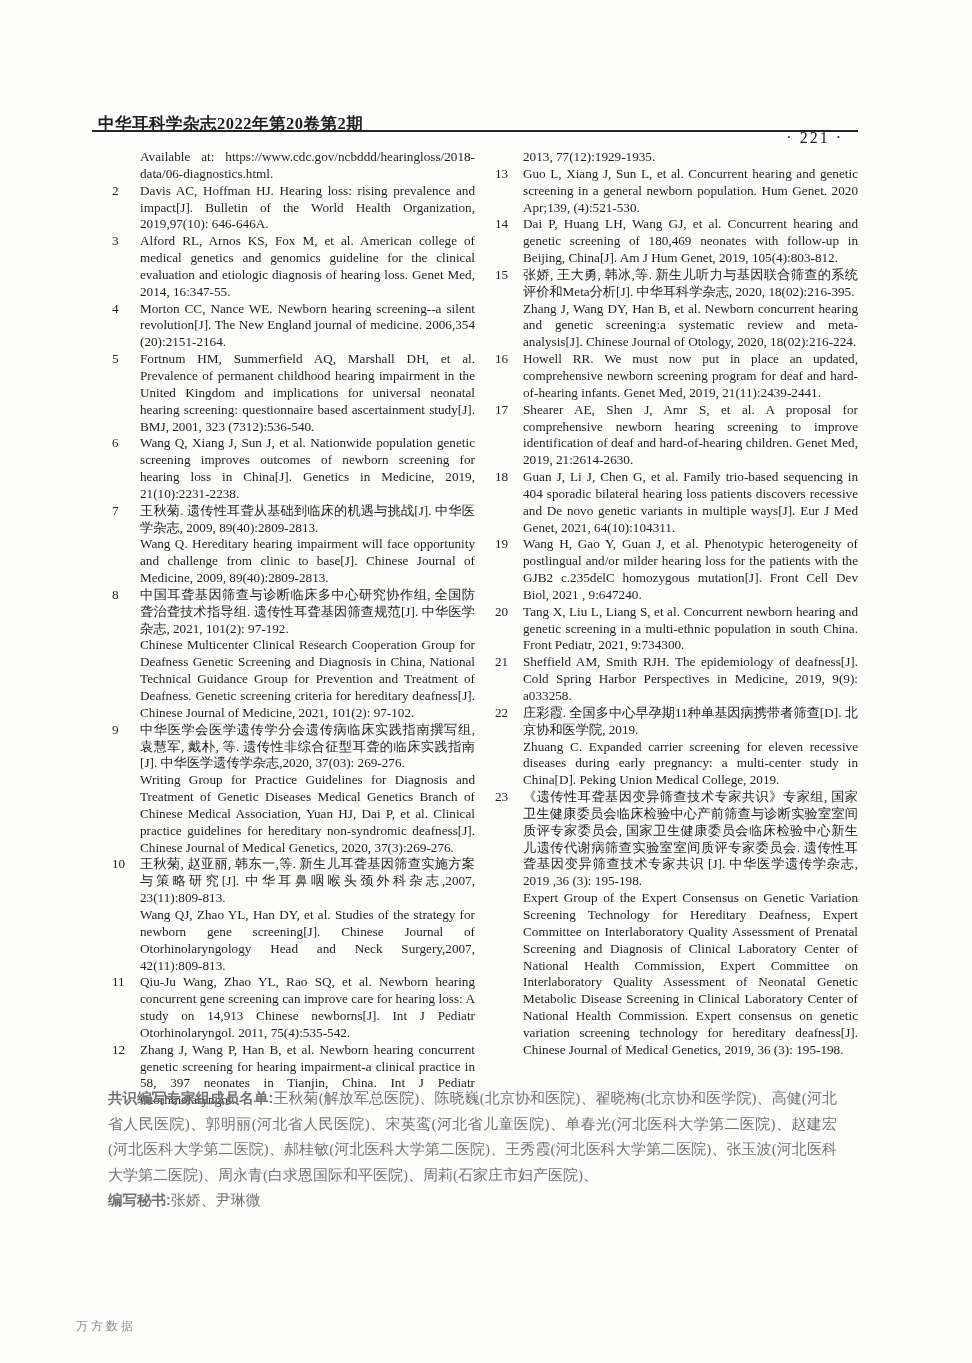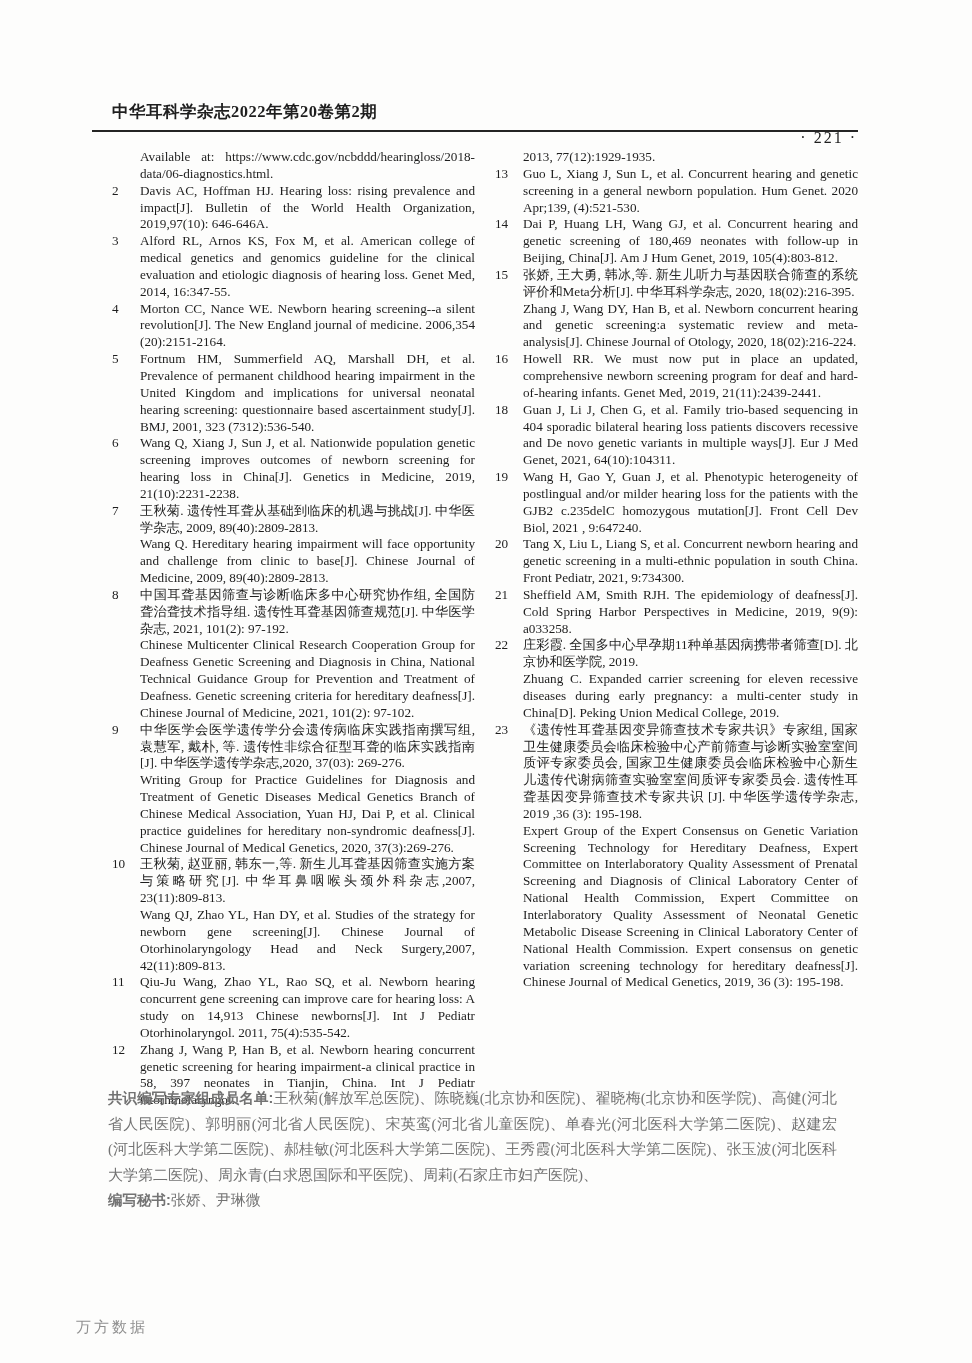--- a/index.html
+++ b/index.html
@@ -11,22 +11,22 @@
     -webkit-font-smoothing: antialiased;
   }
   .page {
     position: relative;
     width: 972px; height: 1363px;
     overflow: hidden;
   }
   
   .page-header {
     position: absolute;
-    left: 112px; top: 101px; width: 745px;
-    display: flex; justify-content: space-between; align-items: flex-start;
+    left: 98px; top: 101px; width: 745px;
+    display: flex; justify-content: space-between; align-items: center;
     font-size: 16.5px; letter-spacing: .5px;
   }
   .journal-title { font-weight: 600; }
   .page-number { font-weight: 500; font-size: 16px; letter-spacing: 2px; margin-top: 28px; }
   .header-rule {
     position: absolute;
     left: 92px; top: 130px; width: 766px; height: 2px;
     background: #242424;
   }
   
@@ -59,21 +59,21 @@
   .contributors p { margin: 0; }
   .block-label {
     font-weight: 700;
     font-family: "Liberation Sans", "DejaVu Sans", sans-serif;
     font-size: 14.5px;
   }
   
   .watermark {
     position: absolute;
     left: 76px; top: 1318px;
-    font-size: 15px; letter-spacing: 3px;
+    font-size: 12px; letter-spacing: 3px;
     color: #8f8f8f;
   }
 </style>
 </head>
 <body>
 
 <div class="page">
 
   <header class="page-header">
     <span class="journal-title">中华耳科学杂志2022年第20卷第2期</span>
@@ -184,20 +184,26 @@
           <div class="ref-num">15</div>
           <div class="ref-body">
             <div class="ref-para">张娇, 王大勇, 韩冰,等. 新生儿听力与基因联合筛查的系统评价和Meta分析[J]. 中华耳科学杂志, 2020, 18(02):216-395.</div>
             <div class="ref-para">Zhang J, Wang DY, Han B, et al. Newborn concurrent hearing and genetic screening:a systematic review and meta-analysis[J]. Chinese Journal of Otology, 2020, 18(02):216-224.</div>
           </div>
         </div>
         <div class="ref">
           <div class="ref-num">16</div>
           <div class="ref-body">
             <div class="ref-para">Howell RR. We must now put in place an updated, comprehensive newborn screening program for deaf and hard-of-hearing infants. Genet Med, 2019, 21(11):2439-2441.</div>
+          </div>
+        </div>
+        <div class="ref">
+          <div class="ref-num">17</div>
+          <div class="ref-body">
+            <div class="ref-para">Shearer AE, Shen J, Amr S, et al. A proposal for comprehensive newborn hearing screening to improve identification of deaf and hard-of-hearing children. Genet Med, 2019, 21:2614-2630.</div>
           </div>
         </div>
         <div class="ref">
           <div class="ref-num">18</div>
           <div class="ref-body">
             <div class="ref-para">Guan J, Li J, Chen G, et al. Family trio-based sequencing in 404 sporadic bilateral hearing loss patients discovers recessive and De novo genetic variants in multiple ways[J]. Eur J Med Genet, 2021, 64(10):104311.</div>
           </div>
         </div>
         <div class="ref">
           <div class="ref-num">19</div>

